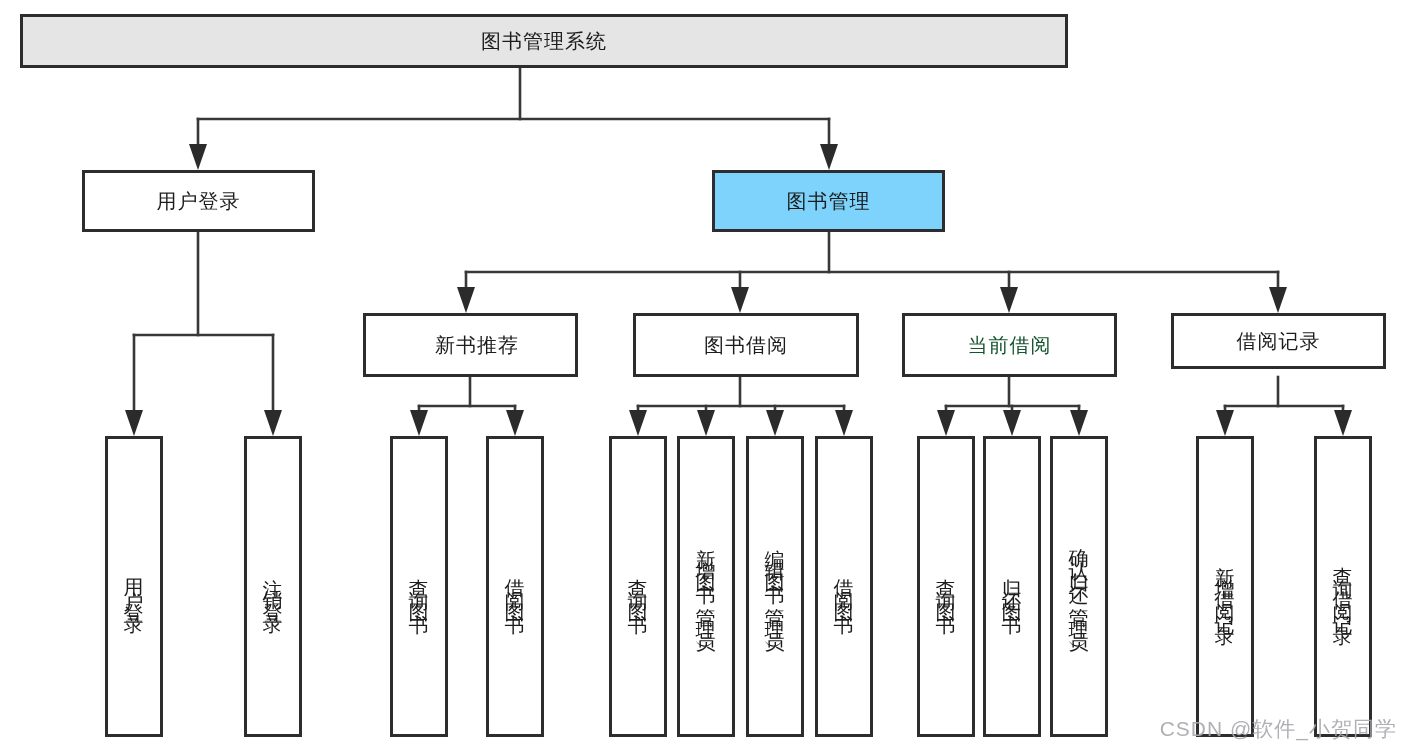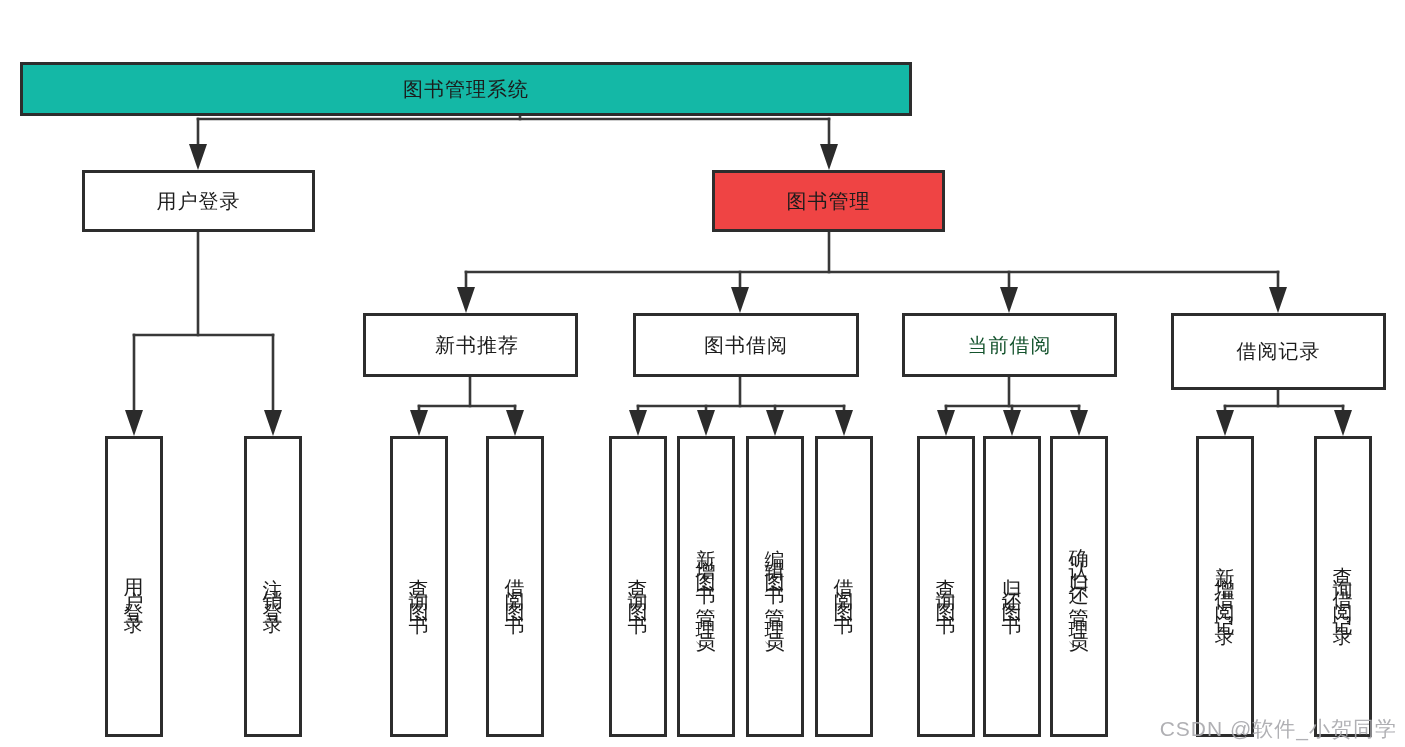--- a/index.html
+++ b/index.html
@@ -104,39 +104,39 @@
       <line x1="1079" y1="406" x2="1079" y2="416" stroke="#383838" stroke-width="2.6" stroke-linecap="square"></line>
       <polygon points="1070,410 1088,410 1079,436" fill="#2b2b2b"></polygon>
       <line x1="1278" y1="377" x2="1278" y2="406" stroke="#383838" stroke-width="2.6" stroke-linecap="square"></line>
       <line x1="1225" y1="406" x2="1343" y2="406" stroke="#383838" stroke-width="2.6" stroke-linecap="square"></line>
       <line x1="1225" y1="406" x2="1225" y2="416" stroke="#383838" stroke-width="2.6" stroke-linecap="square"></line>
       <polygon points="1216,410 1234,410 1225,436" fill="#2b2b2b"></polygon>
       <line x1="1343" y1="406" x2="1343" y2="416" stroke="#383838" stroke-width="2.6" stroke-linecap="square"></line>
       <polygon points="1334,410 1352,410 1343,436" fill="#2b2b2b"></polygon>
     </svg>
 
-  <div class="node h" style="left: 20px; top: 14px; width: 892px; height: 54px; border-color: rgb(45, 45, 45); background: #14b8a6; margin-top: 48px;">
+  <div class="node h" style="left: 20px; top: 14px; width: 1048px; height: 54px; border-color: rgb(45, 45, 45); background: #e5e5e5;">
     <span class="lbl" style="color: rgb(28, 28, 28);">图书管理系统</span>
   </div>
   <div class="node h" style="left: 82px; top: 170px; width: 233px; height: 62px; border-color: rgb(45, 45, 45); background: rgb(255, 255, 255);">
     <span class="lbl" style="color: rgb(28, 28, 28);">用户登录</span>
   </div>
-  <div class="node h" style="left: 712px; top: 170px; width: 233px; height: 62px; border-color: rgb(45, 45, 45); background: #ef4444;">
+  <div class="node h" style="left: 712px; top: 170px; width: 233px; height: 62px; border-color: rgb(45, 45, 45); background: #7dd3fc;">
     <span class="lbl" style="color: rgb(28, 28, 28);">图书管理</span>
   </div>
   <div class="node h" style="left: 363px; top: 313px; width: 215px; height: 64px; border-color: rgb(45, 45, 45); background: rgb(255, 255, 255);">
     <span class="lbl" style="color: rgb(28, 28, 28); margin-left: 13px;">新书推荐</span>
   </div>
   <div class="node h" style="left: 633px; top: 313px; width: 226px; height: 64px; border-color: rgb(45, 45, 45); background: rgb(255, 255, 255);">
     <span class="lbl" style="color: rgb(28, 28, 28);">图书借阅</span>
   </div>
   <div class="node h" style="left: 902px; top: 313px; width: 215px; height: 64px; border-color: rgb(45, 45, 45); background: rgb(255, 255, 255);">
     <span class="lbl" style="color: #14532d;">当前借阅</span>
   </div>
-  <div class="node h" style="left: 1171px; top: 313px; width: 215px; height: 77px; border-color: rgb(45, 45, 45); background: rgb(255, 255, 255);">
+  <div class="node h" style="left: 1171px; top: 313px; width: 215px; height: 56px; border-color: rgb(45, 45, 45); background: rgb(255, 255, 255);">
     <span class="lbl" style="color: rgb(28, 28, 28);">借阅记录</span>
   </div>
   <div class="node v" style="left: 105px; top: 436px; width: 58px; height: 301px; border-color: rgb(45, 45, 45); background: rgb(255, 255, 255);">
     <span class="lbl" style="color: rgb(28, 28, 28);">用户登录</span>
   </div>
   <div class="node v" style="left: 244px; top: 436px; width: 58px; height: 301px; border-color: rgb(45, 45, 45); background: rgb(255, 255, 255);">
     <span class="lbl" style="color: rgb(28, 28, 28);">注销登录</span>
   </div>
   <div class="node v" style="left: 390px; top: 436px; width: 58px; height: 301px; border-color: rgb(45, 45, 45); background: rgb(255, 255, 255);">
     <span class="lbl" style="color: rgb(28, 28, 28);">查询图书</span>

